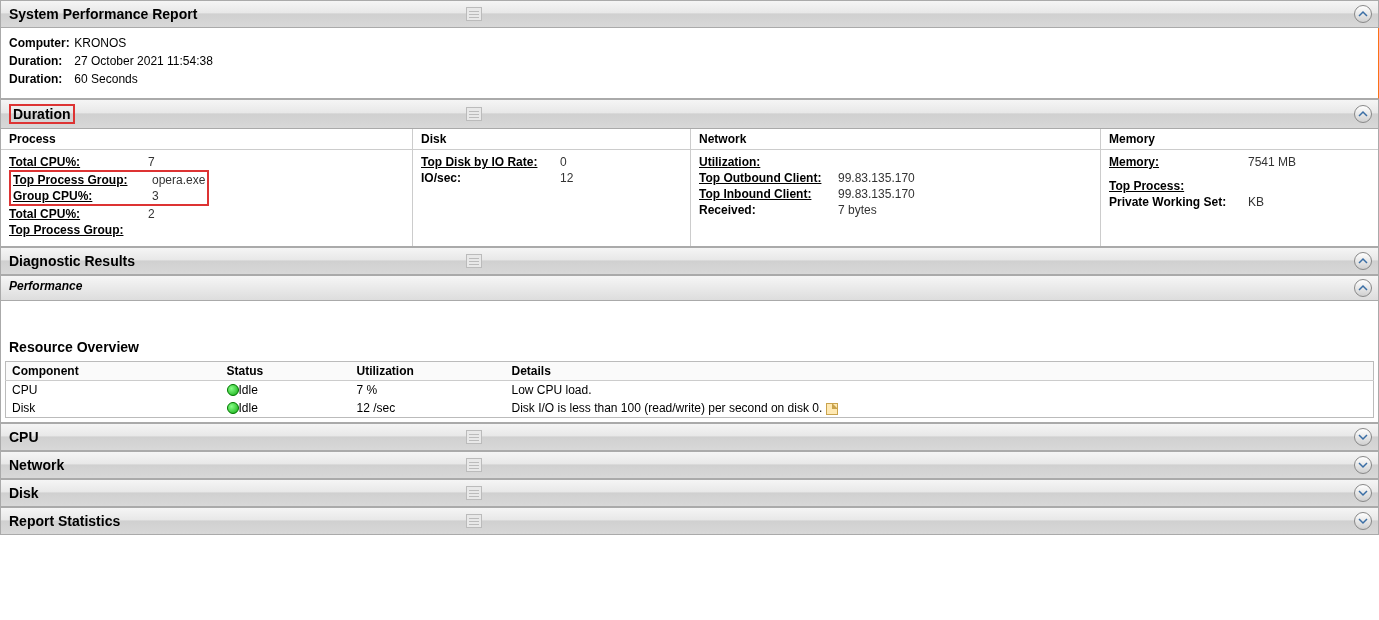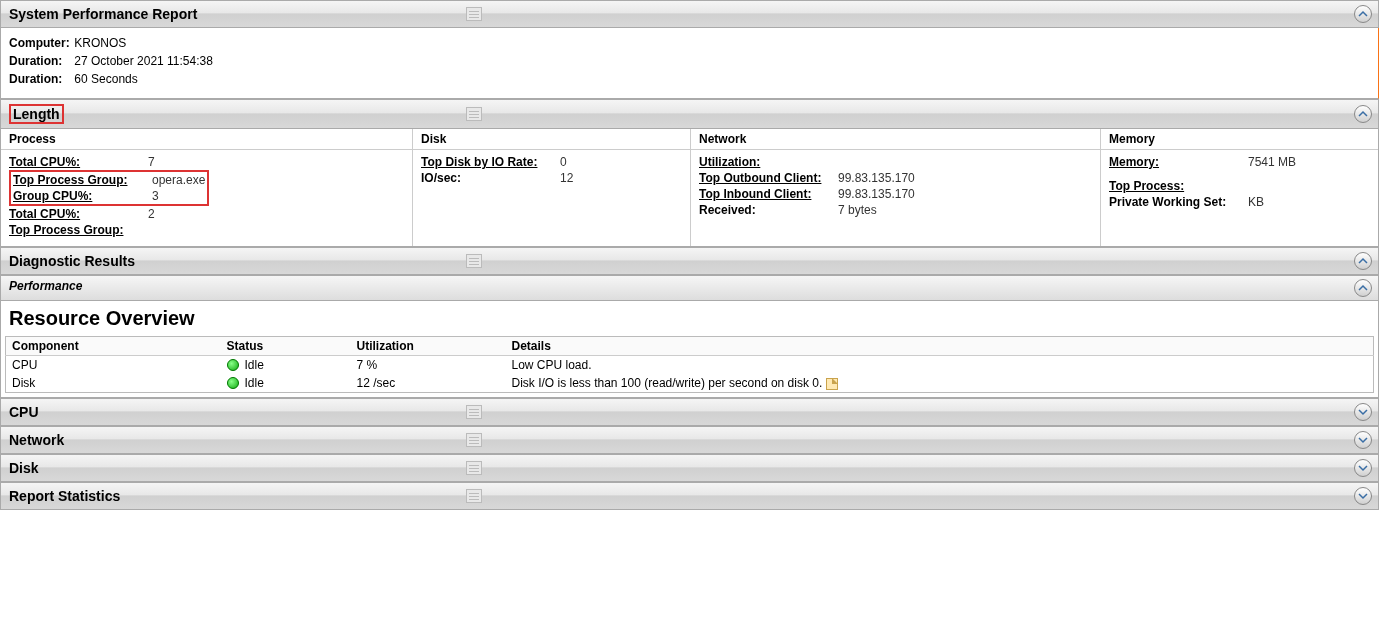--- a/index.html
+++ b/index.html
@@ -107,40 +107,40 @@
   font-weight: bold;
   font-style: italic;
   position: relative;
   min-height: 26px;
 }
 .resource-block {
   border: 1px solid #aaa;
   border-top: none;
   padding: 4px;
 }
-.ro-title { font-weight: bold; font-size: 20px; padding: 2px 4px 6px; }
+.ro-title { font-weight: bold; font-size: 14px; padding: 2px 4px 6px; margin-top: 32px; }
 .ro-table {
   width: 100%;
   border: 1px solid #bbb;
   border-collapse: collapse;
 }
 .ro-table th, .ro-table td {
   text-align: left;
   padding: 2px 6px;
   font-size: 12px;
 }
 .ro-table th {
   font-weight: bold;
   border-bottom: 1px solid #ccc;
   background: #fafafa;
 }
 .ro-table .c-comp { width: 215px; }
 .ro-table .c-stat { width: 130px; }
 .ro-table .c-util { width: 155px; }
-.status-cell { display: flex; align-items: center; gap: 6px; }
+.status-cell { display: flex; align-items: center; }
 .status-dot {
   width: 12px; height: 12px; border-radius: 50%;
   background: radial-gradient(circle at 35% 35%, #8f8, #1a1);
   border: 1px solid #070;
   flex-shrink: 0;
 }
 .note-icon {
   display: inline-block; width: 12px; height: 12px;
   background: #ffe9b3; border: 1px solid #c9a34d;
   vertical-align: middle; margin-left: 4px;
@@ -164,21 +164,21 @@
   </span>
 </div>
 <div class="info-block">
   <div class="info-row"><span class="info-label">Computer:</span> <span>KRONOS</span></div>
   <div class="info-row"><span class="info-label">Duration:</span> <span>27 October 2021 11:54:38</span></div>
   <div class="info-row"><span class="info-label">Duration:</span> <span>60 Seconds</span></div>
 </div>
 
 <div class="section-header">
   <span class="redbox">
-    <span class="title">Length</span>
+    <span class="title">Duration</span>
   </span>
   <span class="cal-icon"></span>
   <span class="expand-btn">
     <svg viewBox="0 0 10 10">
         <path d="M1 7 L5 3 L9 7" stroke="#3a6ea5" stroke-width="1.5" fill="none"></path>
       </svg>
   </span>
 </div>
 <div class="summary-body">
   <div class="sum-col process">

